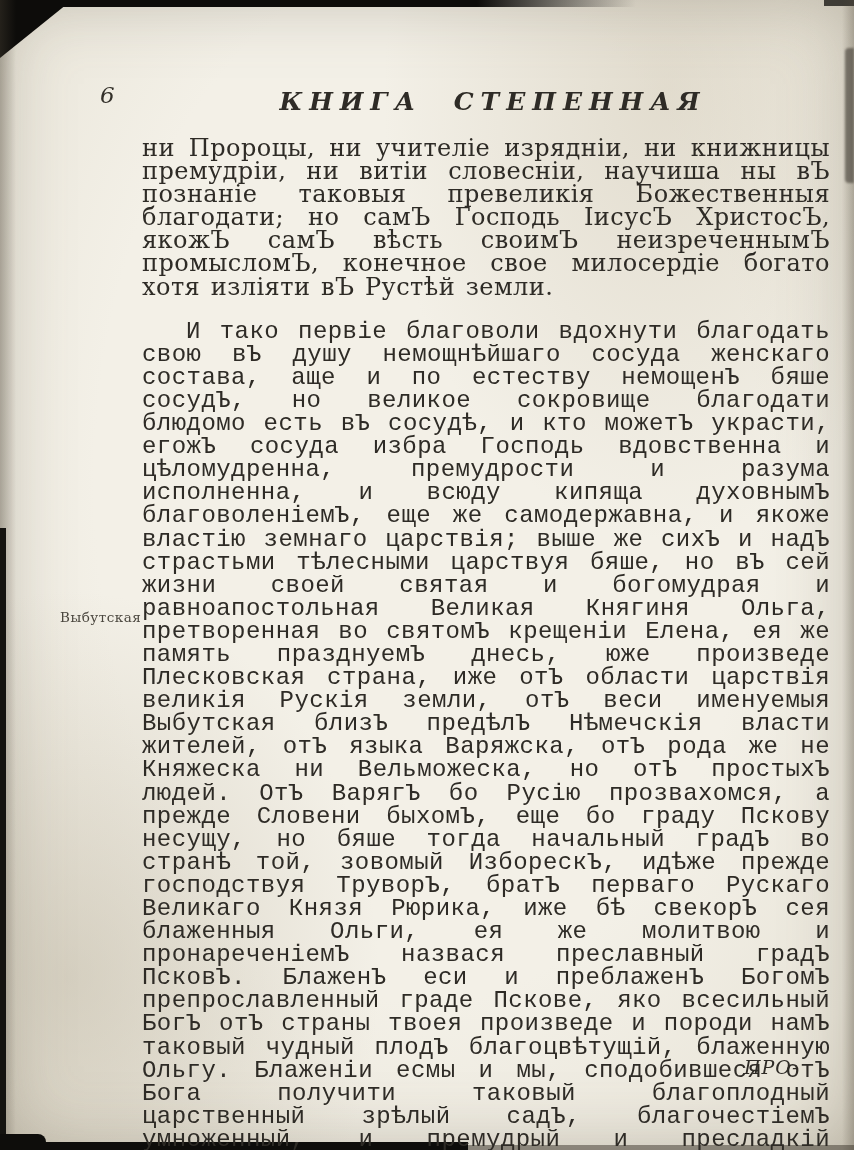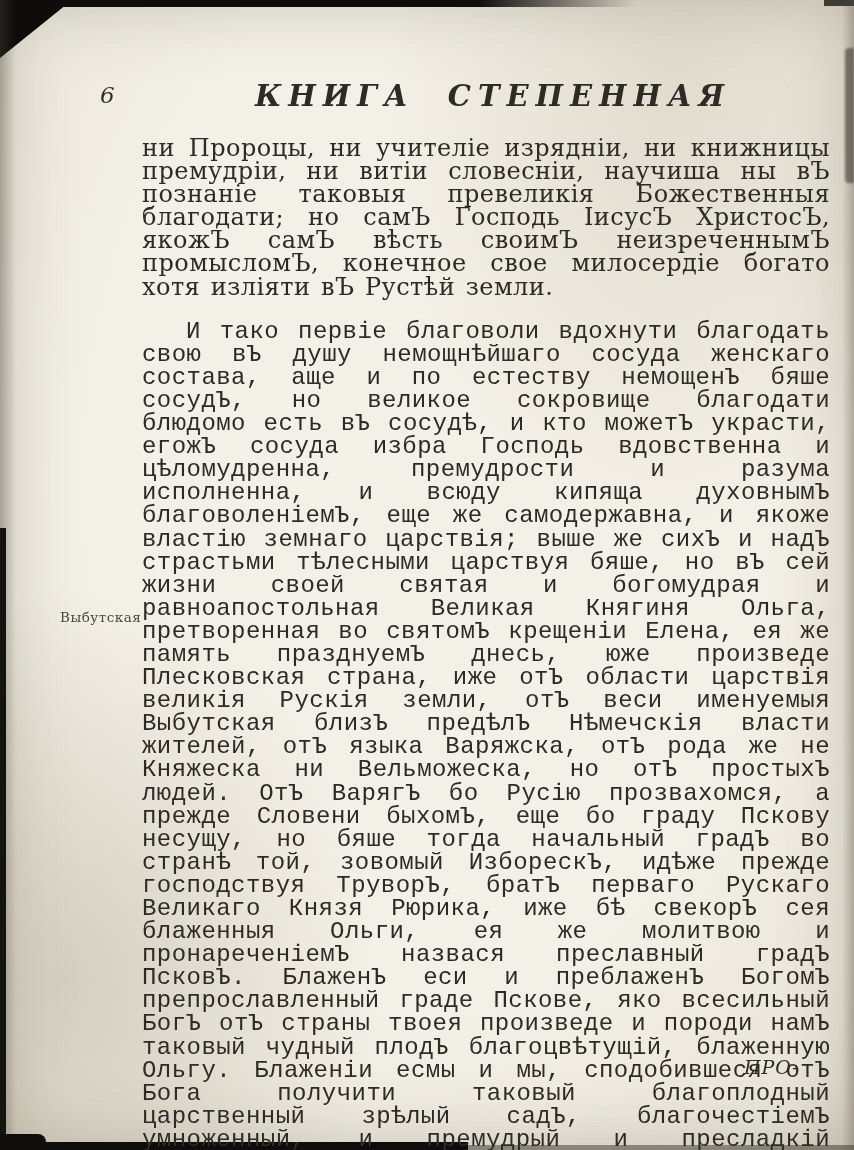--- a/index.html
+++ b/index.html
@@ -28,23 +28,23 @@
   .bottom-strip{left:0;bottom:0;width:468px;height:8px;background:#0e0d0b;}
   .bottom-shadow{left:0;bottom:0;width:100%;height:5px;background:rgba(60,54,44,0.5);}
   .corner-bl{left:0;bottom:0;width:46px;height:16px;background:#0e0d0b;border-radius:0 8px 0 0;}
 
   .folio{
     position:absolute;left:100px;top:82px;
     font-size:23px;font-style:italic;color:#33302a;
     data:'';
   }
   .running-title{
-    position:absolute;top:79px;left:160px;right:28px;margin:0;
+    position:absolute;top:79px;left:160px;right:28px;margin:8px;
     text-align:center;
-    font-size:29px;font-weight:bold;font-style:italic;
+    font-size:25px;font-weight:bold;font-style:italic;
     letter-spacing:7px;word-spacing:16px;
     color:#2e2b26;
   }
   .margin-note{
     position:absolute;left:28px;top:610px;width:92px;
     font-size:13.5px;letter-spacing:0.5px;color:#4a463e;
     line-height:15px;
     margin-left:32px;
   }
   .body-text{

